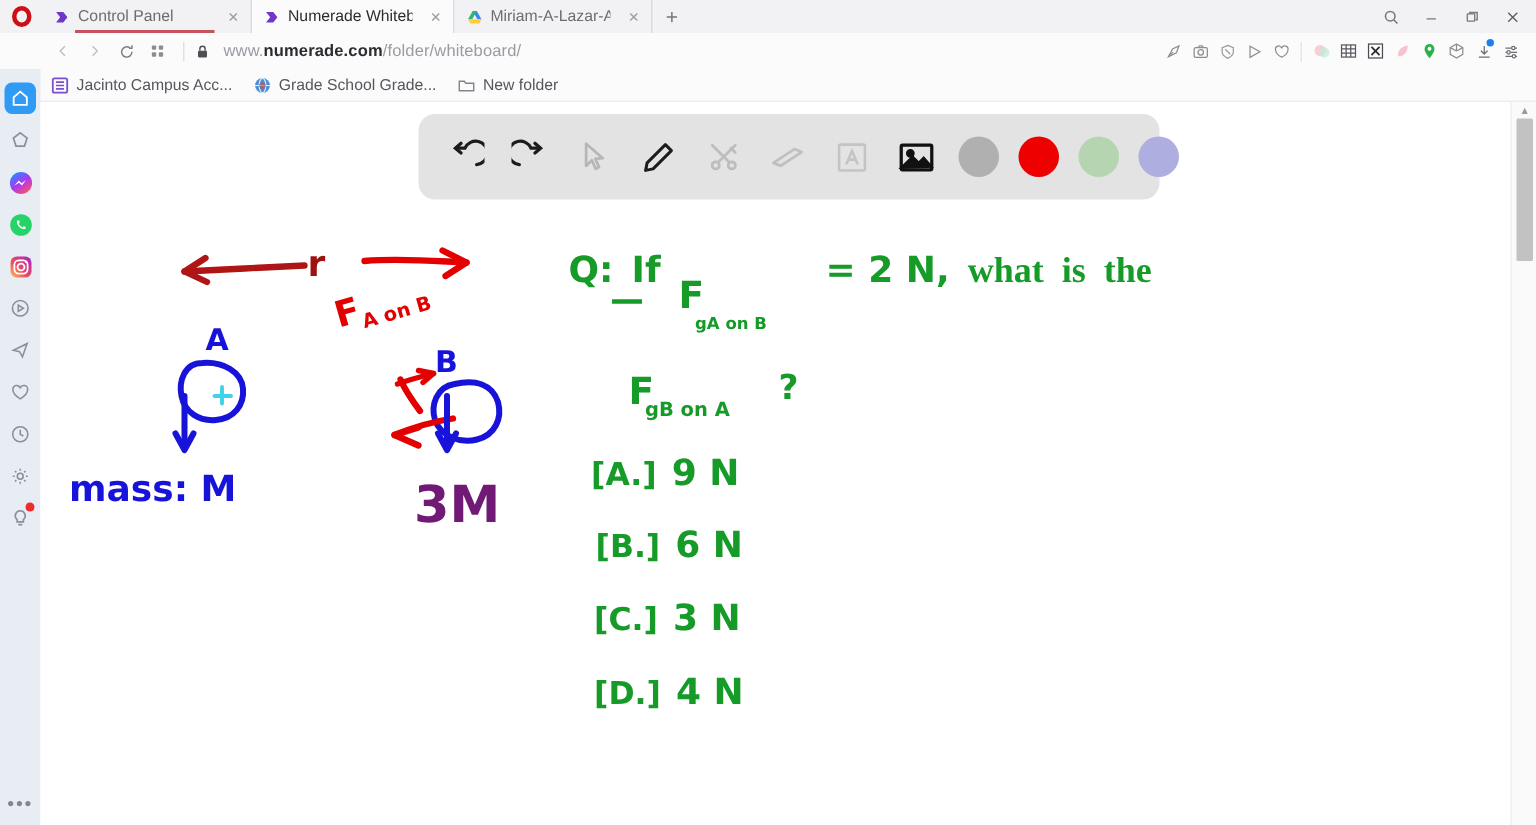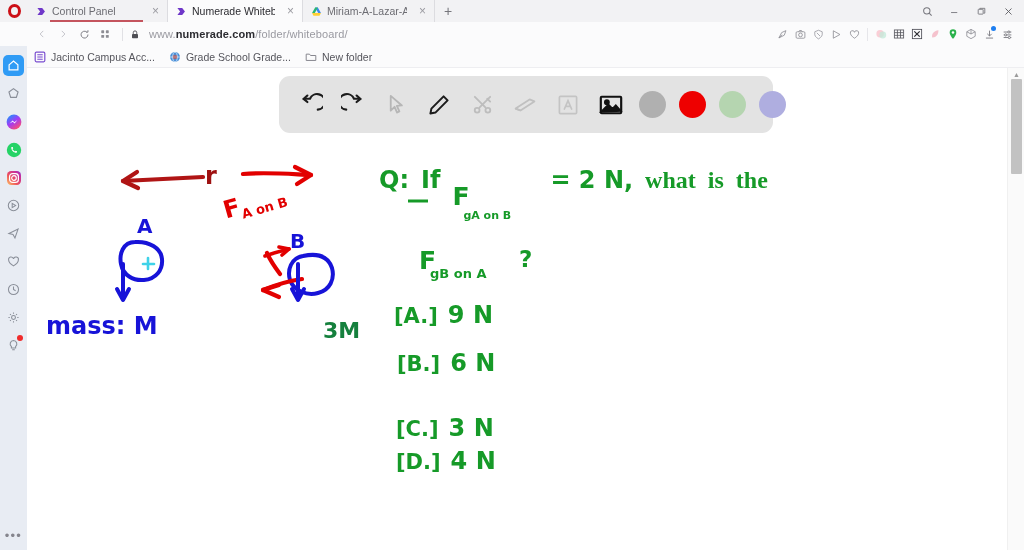--- a/index.html
+++ b/index.html
@@ -506,21 +506,21 @@
       <div class="handtext" style="left:178px; top:96px; font-size:24px; color:#9e1111;">r</div>
 
       <div class="handtext" style="left:110px; top:148px; font-size:20px; color:#1713d8;">A</div>
       <div class="handtext" style="left:263px; top:163px; font-size:20px; color:#1713d8;">B</div>
 
       <div style="position:absolute; left:196px; top:122px; transform:rotate(-16deg); color:#e20000;">
         <span class="handtext" style="position:static; font-size:24px;">F</span><span class="handtext" style="position:static; font-size:13px; vertical-align:-5px;">A on B</span>
       </div>
 
       <div class="handtext" style="left:19px; top:246px; font-size:24px; color:#1713d8;text-align:right;">mass: M</div>
-      <div class="handtext" style="left:249px; top:252px; font-size:22px; color:#15803d;margin-left:47px;">3M</div>
+      <div class="handtext" style="left:249px; top:252px; font-size:34px; color:#701a75;">3M</div>
 
       <div style="position:absolute; left:352px; top:100px; color:#169a28; display:flex; align-items:baseline; gap:12px;">
         <span class="handtext" style="position:static; font-size:24px;">Q:</span>
         <span class="handtext" style="position:static; font-size:24px;">If</span>
         <span style="display:inline-block; position:relative; width:86px;">
           <span class="handtext" style="position:absolute; left:0; top:-4px; font-size:25px;">F</span>
           <span class="handtext" style="position:absolute; left:11px; top:22px; font-size:11px;">gA on B</span>
         </span>
         <span class="handtext" style="position:static; font-size:24px;">= 2 N,</span>
         <span class="handtext" style="position:static; font-size:24px;font-family:Liberation Serif, serif;">what  is  the</span>
@@ -535,21 +535,21 @@
       <div style="position:absolute; left:367px; top:235px; color:#169a28; display:flex; align-items:baseline; gap:10px;">
         <span class="handtext" style="position:static; font-size:21px;">[A.]</span>
         <span class="handtext" style="position:static; font-size:24px;">9 N</span>
       </div>
       <div style="position:absolute; left:370px; top:283px; color:#169a28; display:flex; align-items:baseline; gap:10px;">
         <span class="handtext" style="position:static; font-size:21px;">[B.]</span>
         <span class="handtext" style="position:static; font-size:24px;">6 N</span>
       </div>
       <div style="position:absolute; left:369px; top:332px; color:#169a28; display:flex; align-items:baseline; gap:10px;">
         <span class="handtext" style="position:static; font-size:21px;">[C.]</span>
-        <span class="handtext" style="position:static; font-size:24px;margin-top:16px;">3 N</span>
+        <span class="handtext" style="position:static; font-size:24px;">3 N</span>
       </div>
       <div style="position:absolute; left:369px; top:381px; color:#169a28; display:flex; align-items:baseline; gap:10px;">
         <span class="handtext" style="position:static; font-size:21px;">[D.]</span>
         <span class="handtext" style="position:static; font-size:24px;text-align:center;">4 N</span>
       </div>
     </div>
 
     <div class="wb-toolbar">
       <div class="tool">
         <svg width="25" height="25" viewBox="0 0 24 24" fill="none" stroke="#1c1c1c" stroke-width="2.1" stroke-linecap="round">

